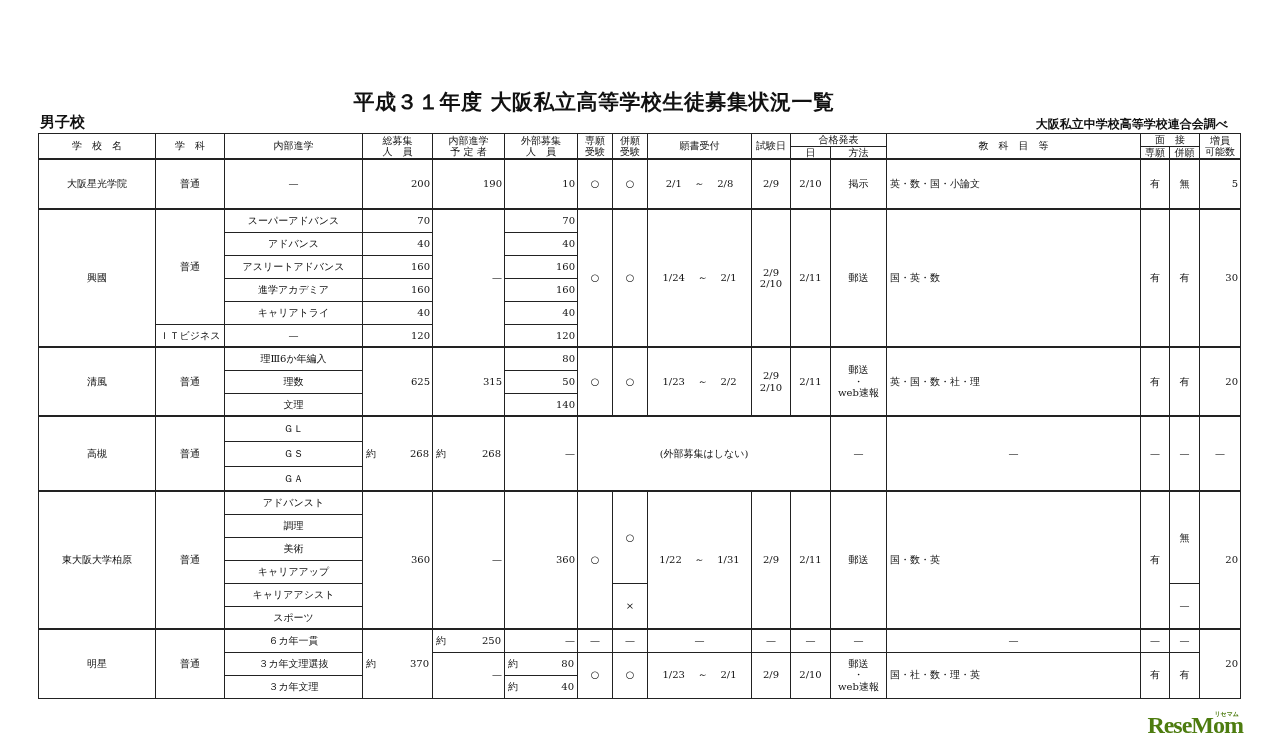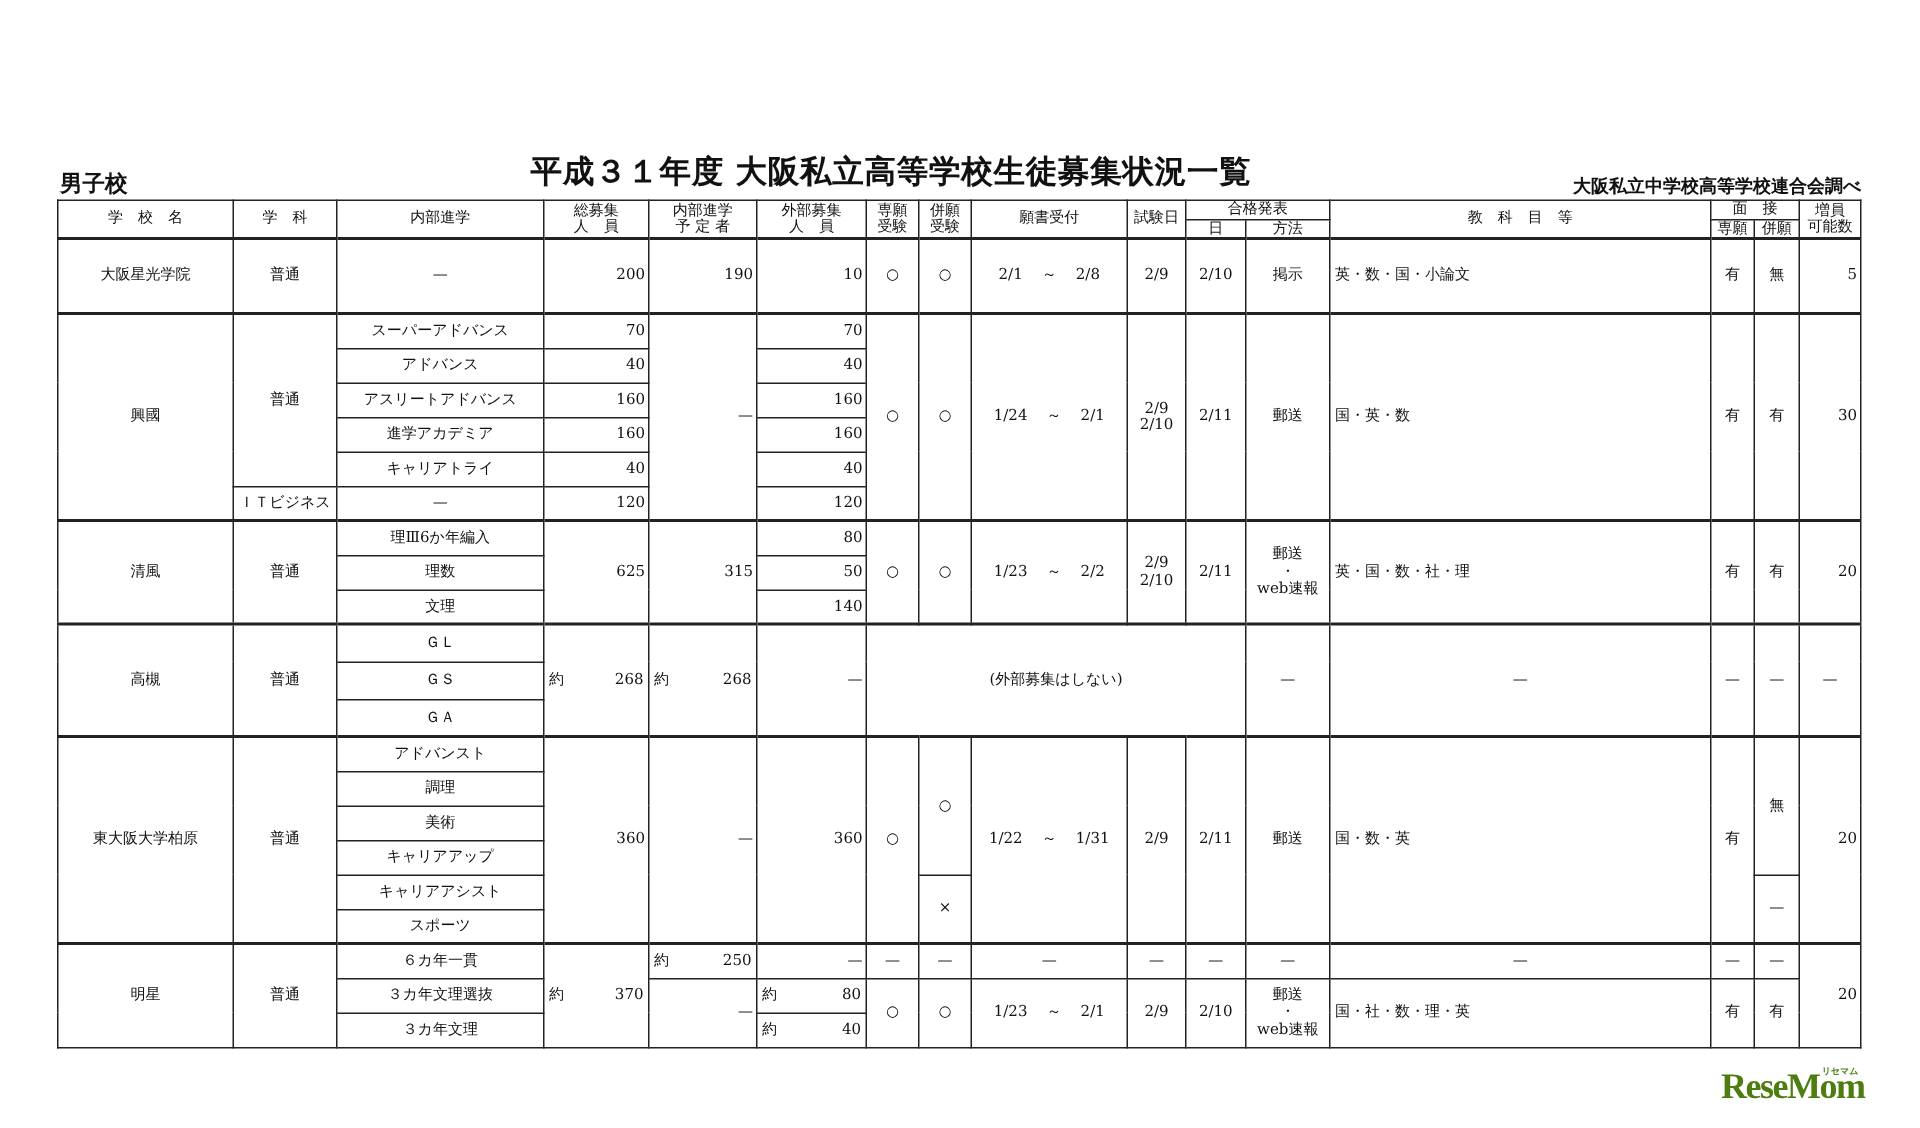--- a/index.html
+++ b/index.html
@@ -1,19 +1,19 @@
 <!DOCTYPE html>
 <html><head>
 <meta charset="utf-8">
 <style>
   html,body{margin:0;padding:0;background:#fff;}
   body{width:1280px;height:752px;position:relative;overflow:hidden;font-family:"DejaVu Serif","Liberation Serif",serif;color:#111;}
-  .title{position:absolute;left:0;width:1188px;top:88px;text-align:center;font-family:"DejaVu Sans","Liberation Sans",sans-serif;font-weight:bold;font-size:21px;letter-spacing:0.5px;margin-top:12px;}
+  .title{position:absolute;left:0;width:1188px;top:88px;text-align:center;font-family:"DejaVu Sans","Liberation Sans",sans-serif;font-weight:bold;font-size:21px;letter-spacing:0.5px;}
   .category{position:absolute;left:40px;top:113px;font-family:Liberation Mono, monospace;font-weight:bold;font-size:15px;}
-  .source{position:absolute;right:39px;top:116px;font-family:"DejaVu Sans","Liberation Sans",sans-serif;font-weight:bold;font-size:12px;}
+  .source{position:absolute;right:52px;top:116px;font-family:"DejaVu Sans","Liberation Sans",sans-serif;font-weight:bold;font-size:12px;}
   table{position:absolute;left:38px;top:133px;border-collapse:collapse;table-layout:fixed;font-size:10px;}
   td,th{border:1px solid #222;padding:0 2px;text-align:center;vertical-align:middle;font-weight:normal;line-height:1.15;overflow:hidden;white-space:nowrap;}
   th{font-size:10px;height:11px;}
   .r{text-align:right;padding-left:24px;}
   .l{text-align:left;padding-left:3px;}
   .approx{display:flex;justify-content:space-between;padding:0 1px;}
   .sub{height:23px;}
   .thick-top td{border-top:2px solid #222;}
   .watermark{position:absolute;right:37px;top:712px;font-family:Liberation Serif, serif;font-weight:bold;font-size:24px;color:#4d7c0f;letter-spacing:-1px;}
   .watermark small{font-size:6px;position:absolute;right:4px;top:-2px;letter-spacing:0;}

